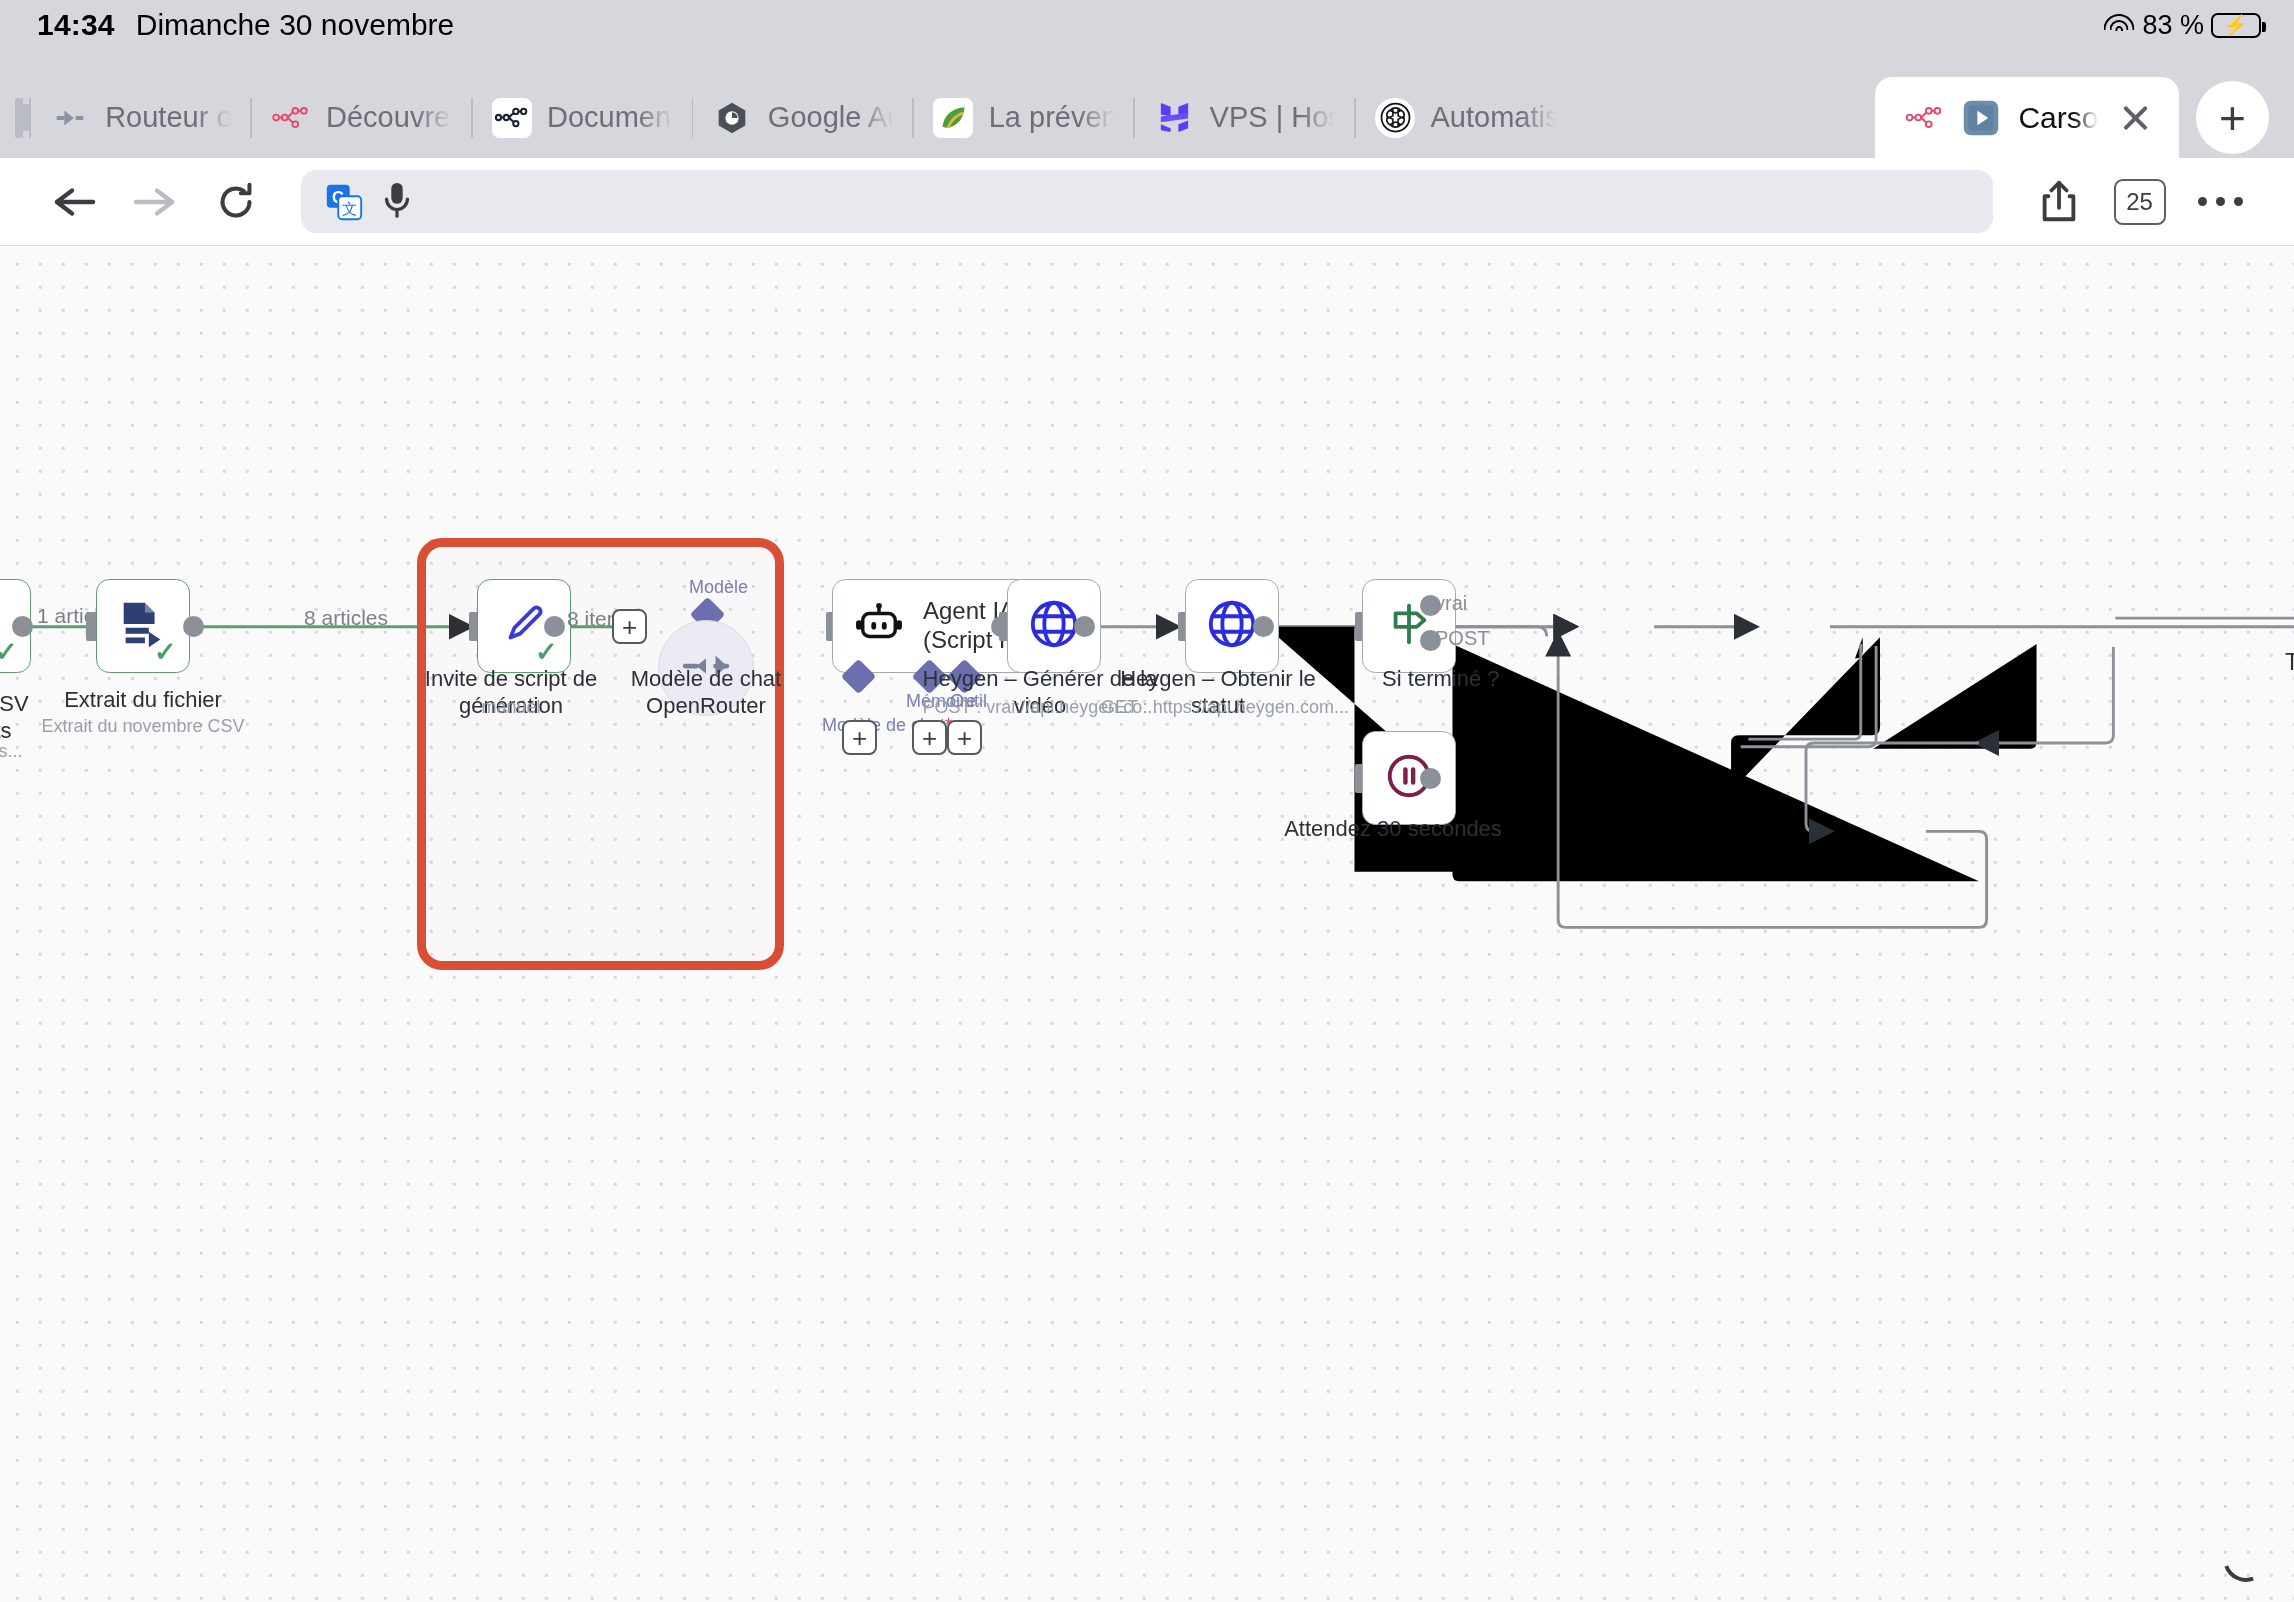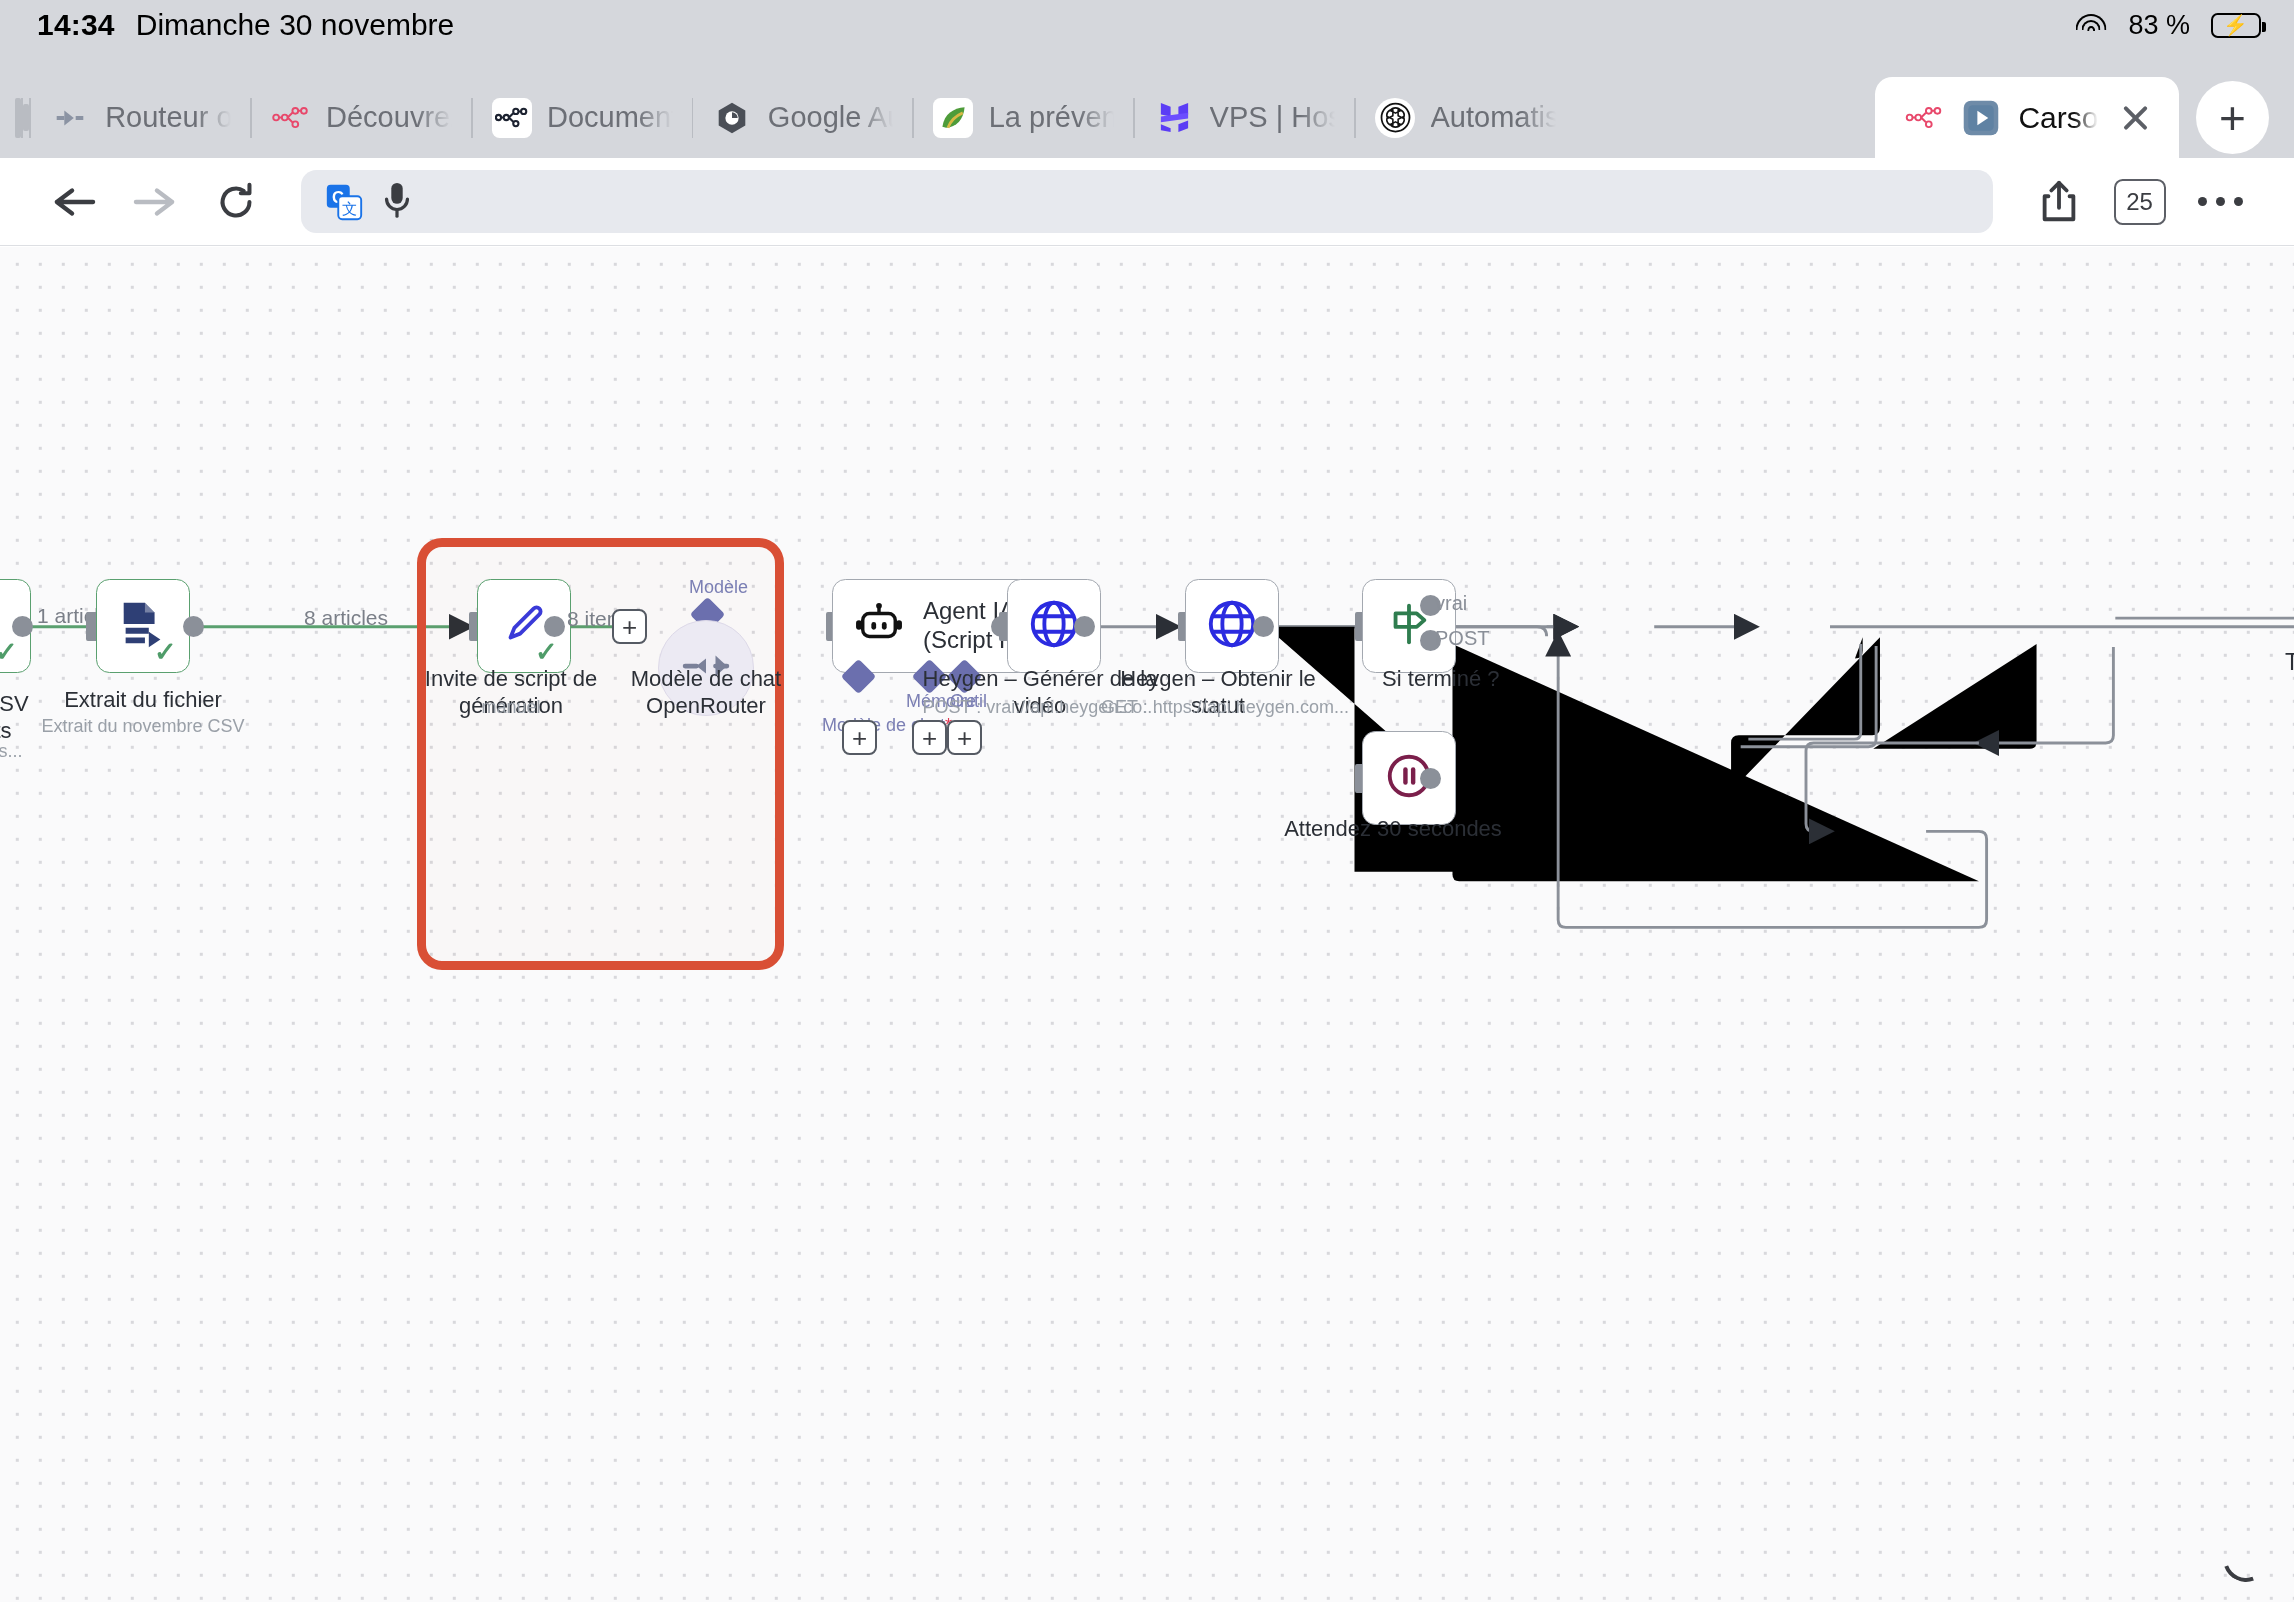--- a/index.html
+++ b/index.html
@@ -14,21 +14,21 @@
   
   .statusbar{
     position:absolute; top:0; left:0; width:2294px; height:50px;
     background:#d5d7dc;
     display:flex; align-items:center; justify-content:space-between;
     padding:0 33px 0 37px;
   }
   .sb-left{ display:flex; align-items:baseline; gap:21px; }
   .sb-time{ font-size:30px; font-weight:700; color:#000; letter-spacing:0.2px; }
   .sb-date{ font-size:30px; font-weight:400; color:#000; }
-  .sb-right{ display:flex; align-items:center; gap:21px;text-align:right; }
+  .sb-right{ display:flex; align-items:center; gap:7px;text-align:right; }
   .sb-batt-txt{ font-size:27px; color:#000; font-weight:400; }
   .wifi-ico{ width:33px; height:25px; position:relative; }
   .wifi-ico i{
     position:absolute; border:2.9px solid #000; border-bottom:none;
     border-radius:50% 50% 0 0 / 100% 100% 0 0; left:50%; transform:translateX(-50%);
   }
   .wifi-ico i:nth-child(1){ width:31px; height:15.4px; top:1.9px; }
   .wifi-ico i:nth-child(2){ width:19px; height:9.6px; top:7.7px; }
   .wifi-ico i:nth-child(3){ width:7.7px;  height:4.8px;  top:13.4px; border-width:2.9px; }
   .batt{

